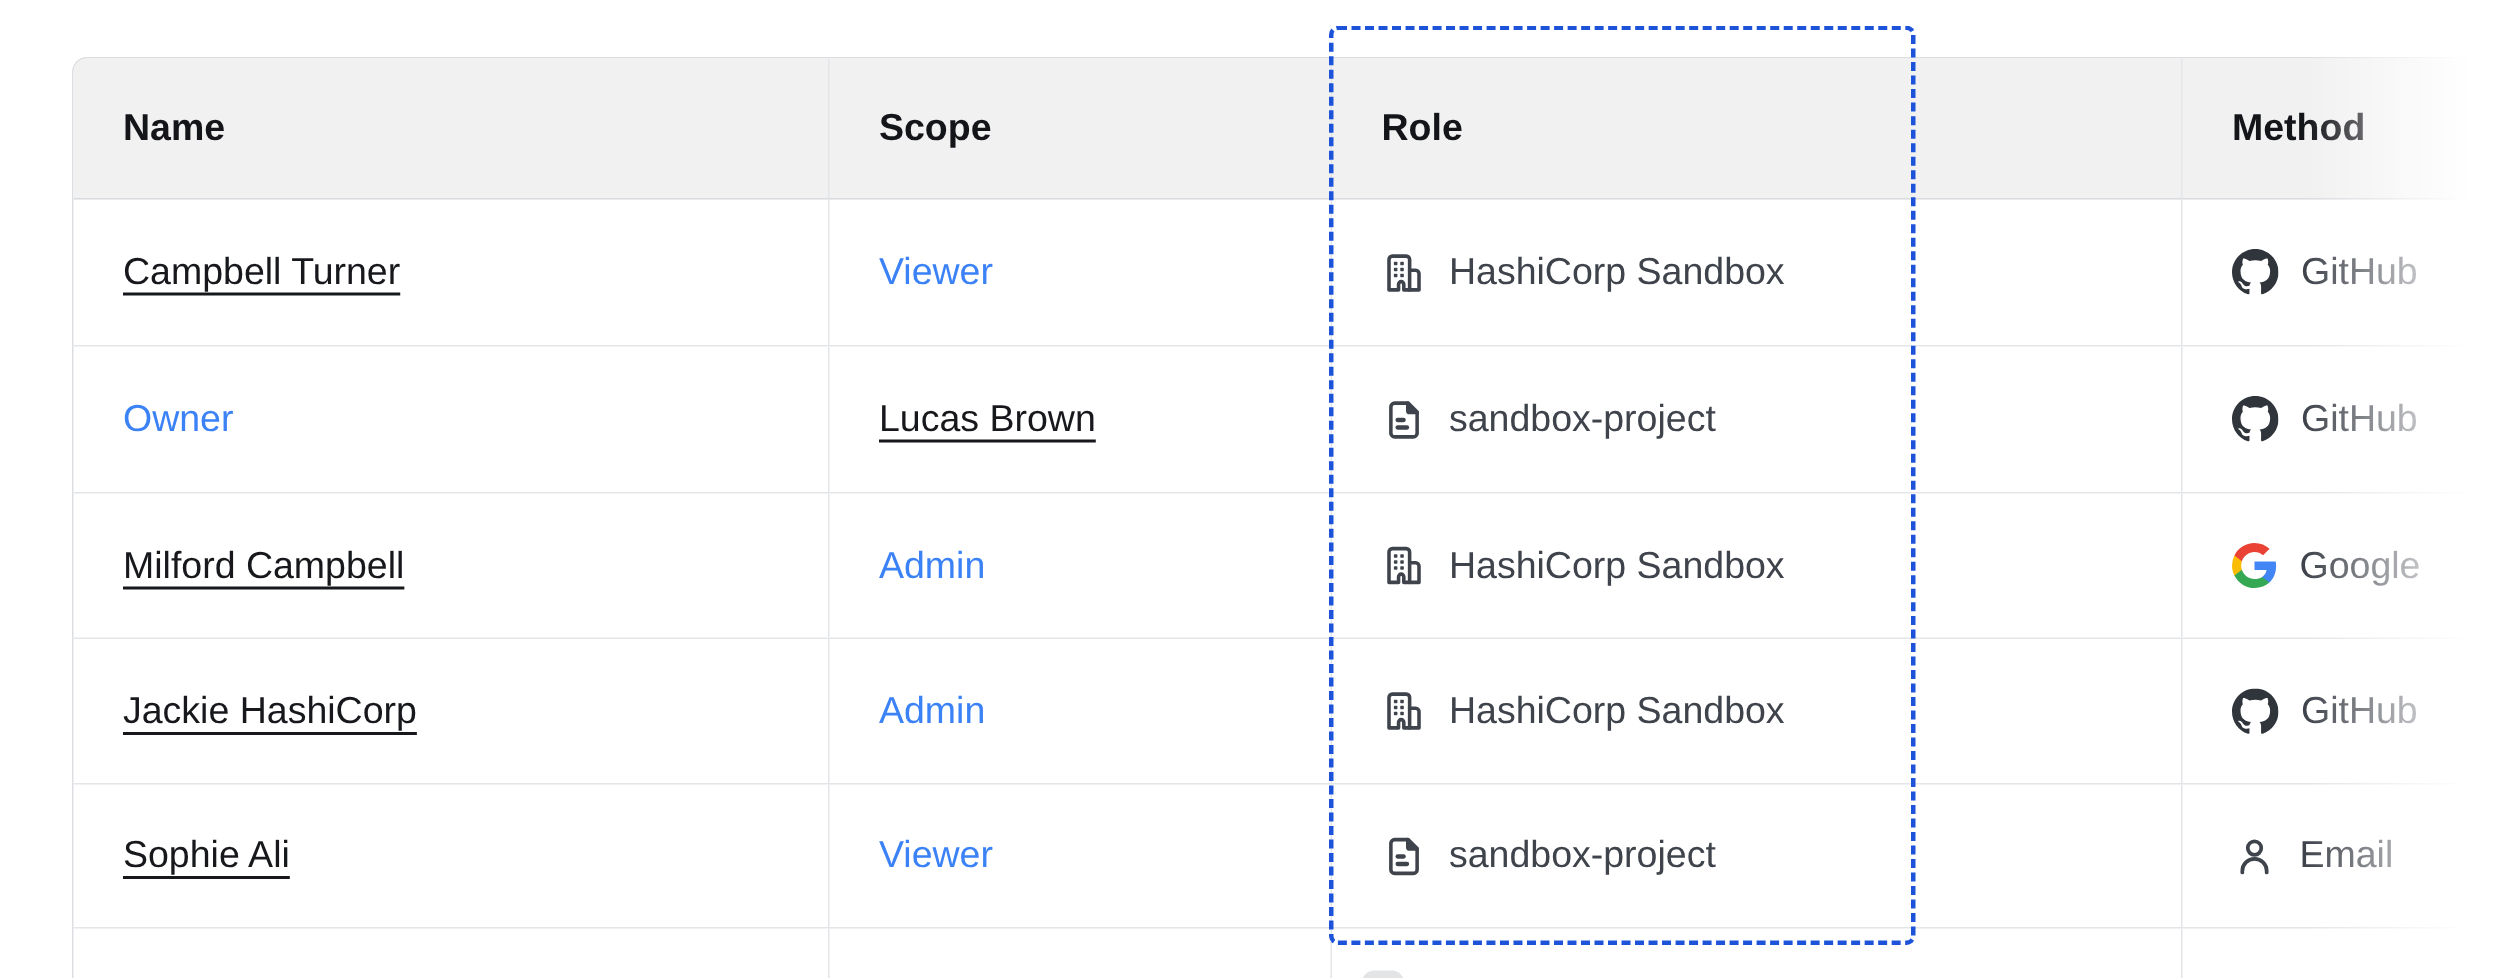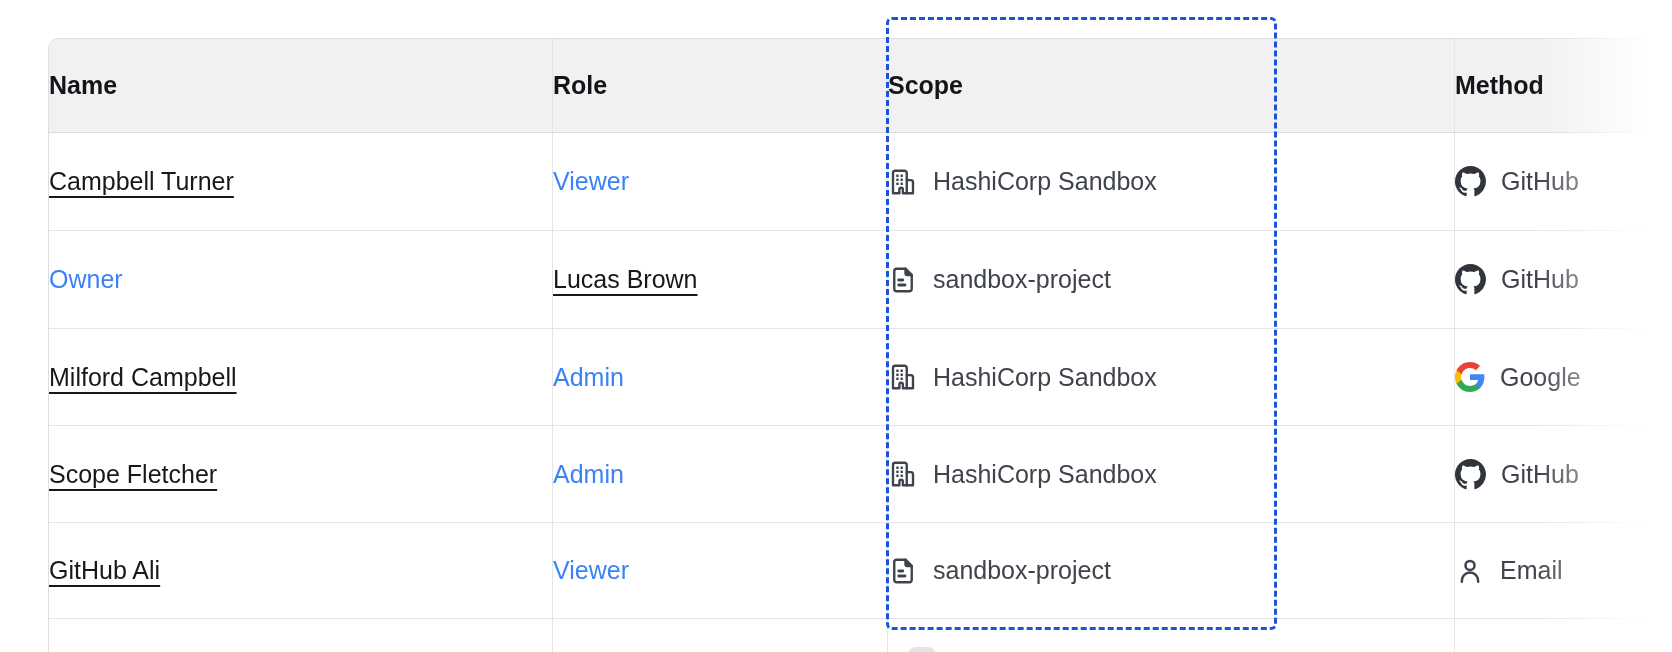--- a/index.html
+++ b/index.html
@@ -9,21 +9,21 @@
   }
   .table{
     position:absolute;left:48px;top:38px;width:1860px;
     border-top:1px solid #dcdee2;border-left:1px solid #dcdee2;
     border-top-left-radius:10px;overflow:hidden;
   }
   .row{display:grid;grid-template-columns:504px 335px 567px 454px;border-bottom:1px solid #e4e5e8;}
   .thead{background:#f1f1f2;height:93px;border-bottom:1px solid #d9dbdf;}
   .r-a{height:97px;} .r-b{height:97px;} .r-c{height:96px;} .r-d{height:96px;} .r-e{height:95px;}
   .r-partial{height:60px;border-bottom:none;}
-  .cell{display:flex;align-items:center;gap:15px;
+  .cell{display:flex;align-items:center;padding-left:33px;gap:15px;
         font-size:25px;color:#3f434b;white-space:nowrap;overflow:hidden;}
   .cb{border-right:1px solid #e4e5e8;}
   .thead .cell{font-weight:700;color:#141519;}
   a.name-link{color:#17181c;text-decoration:underline;text-underline-offset:6px;
         text-decoration-thickness:1.5px;cursor:pointer;}
   .role-text{color:#3b82f6;}
   .icon{flex:0 0 auto;display:inline-flex;color:#3f444c;}
   .icon svg{display:block;}
   .dashed-box{
     position:absolute;left:886px;top:17px;width:391px;height:613px;
@@ -41,24 +41,24 @@
 </head>
 <body>
 
 <div class="table">
 
   <div class="row thead">
     <div class="cell cb">
         <span>Name</span>
       </div>
     <div class="cell cb">
+        <span>Scope</span>
+      </div>
+    <div class="cell cb">
         <span>Role</span>
-      </div>
-    <div class="cell cb">
-        <span>Scope</span>
       </div>
     <div class="cell">
         <span>Method</span>
       </div>
   </div>
 
   <div class="row r-a">
     <div class="cell cb">
       <a class="name-link">Campbell Turner</a>
     </div>
@@ -152,21 +152,21 @@
           <path fill="#FBBC05" d="M5.285 14.279A7.213 7.213 0 0 1 4.909 12c0-.79.136-1.56.376-2.279V6.612H1.276A11.995 11.995 0 0 0 0 12c0 1.936.464 3.769 1.276 5.388l4.009-3.109z"></path>
           <path fill="#EA4335" d="M12 4.773c1.762 0 3.344.605 4.587 1.794l3.442-3.442C17.951 1.19 15.235 0 12 0 7.31 0 3.253 2.69 1.276 6.612l4.009 3.109C6.229 6.884 8.875 4.773 12 4.773z"></path>
         </svg>
       </span>
       <span>Google</span>
     </div>
   </div>
 
   <div class="row r-d">
     <div class="cell cb">
-      <a class="name-link">Scope Fletcher</a>
+      <a class="name-link">Jackie HashiCorp</a>
     </div>
     <div class="cell cb">
       <span class="role-text">Admin</span>
     </div>
     <div class="cell cb">
       <span class="icon">
         <svg width="30" height="30" viewBox="0 0 24 24" fill="none" stroke="currentColor" stroke-width="1.9" stroke-linecap="round" stroke-linejoin="round">
           <path d="M15 21V4.8A1.8 1.8 0 0 0 13.2 3H5.8A1.8 1.8 0 0 0 4 4.8V21h5.1v-3a1.4 1.4 0 0 1 2.8 0v3H15z"></path>
           <path d="M15 10.5h3.2A1.8 1.8 0 0 1 20 12.3V21h-5"></path>
           <g fill="currentColor" stroke="none">
@@ -186,21 +186,21 @@
         <svg width="31" height="31" viewBox="0 0 24 24" fill="#30353c">
           <path d="M12 0C5.37 0 0 5.37 0 12c0 5.31 3.435 9.795 8.205 11.385.6.105.825-.255.825-.57 0-.285-.015-1.23-.015-2.235-3.015.555-3.795-.735-4.035-1.41-.135-.345-.72-1.41-1.23-1.695-.42-.225-1.02-.78-.015-.795.945-.015 1.62.87 1.845 1.23 1.08 1.815 2.805 1.305 3.495.99.105-.78.42-1.305.765-1.605-2.67-.3-5.46-1.335-5.46-5.925 0-1.305.465-2.385 1.23-3.225-.12-.3-.54-1.53.12-3.18 0 0 1.005-.315 3.3 1.23.96-.27 1.98-.405 3-.405s2.04.135 3 .405c2.295-1.56 3.3-1.23 3.3-1.23.66 1.65.24 2.88.12 3.18.765.84 1.23 1.905 1.23 3.225 0 4.605-2.805 5.625-5.475 5.925.435.375.81 1.095.81 2.22 0 1.605-.015 2.895-.015 3.3 0 .315.225.69.825.57A12.02 12.02 0 0 0 24 12c0-6.63-5.37-12-12-12z"></path>
         </svg>
       </span>
       <span>GitHub</span>
     </div>
   </div>
 
   <div class="row r-e">
     <div class="cell cb">
-      <a class="name-link">GitHub Ali</a>
+      <a class="name-link">Sophie Ali</a>
     </div>
     <div class="cell cb">
       <span class="role-text">Viewer</span>
     </div>
     <div class="cell cb">
       <span class="icon">
         <svg width="30" height="30" viewBox="0 0 24 24" fill="none" stroke="currentColor" stroke-width="1.9" stroke-linecap="round" stroke-linejoin="round">
           <path d="M14.2 3H7a2 2 0 0 0-2 2v14a2 2 0 0 0 2 2h10a2 2 0 0 0 2-2V7.8L14.2 3z"></path>
           <path d="M14 3v4a1 1 0 0 0 1 1h4" fill="currentColor"></path>
           <line x1="8.6" y1="12" x2="11.8" y2="12" stroke-width="2.3"></line>

